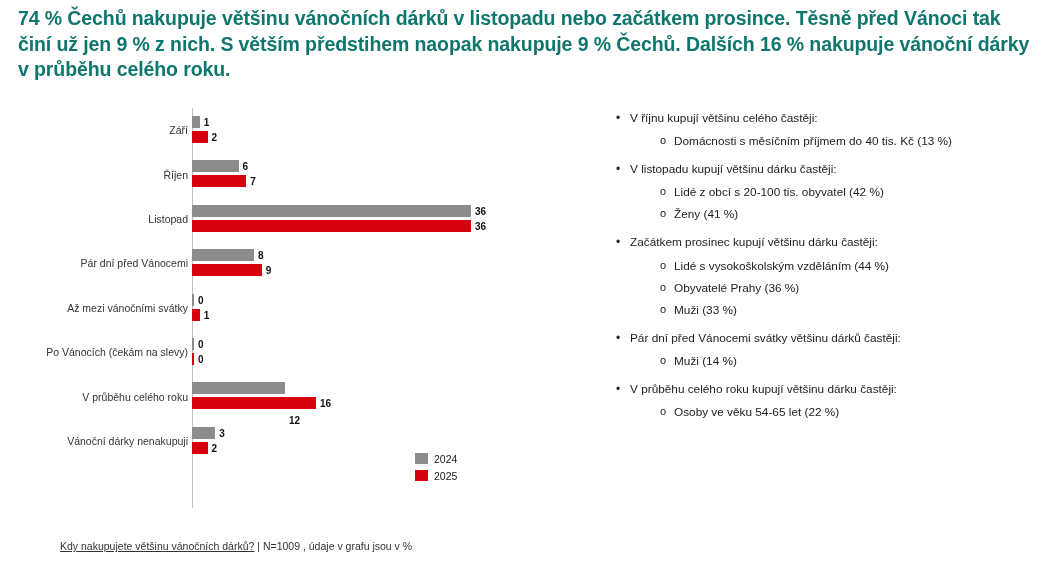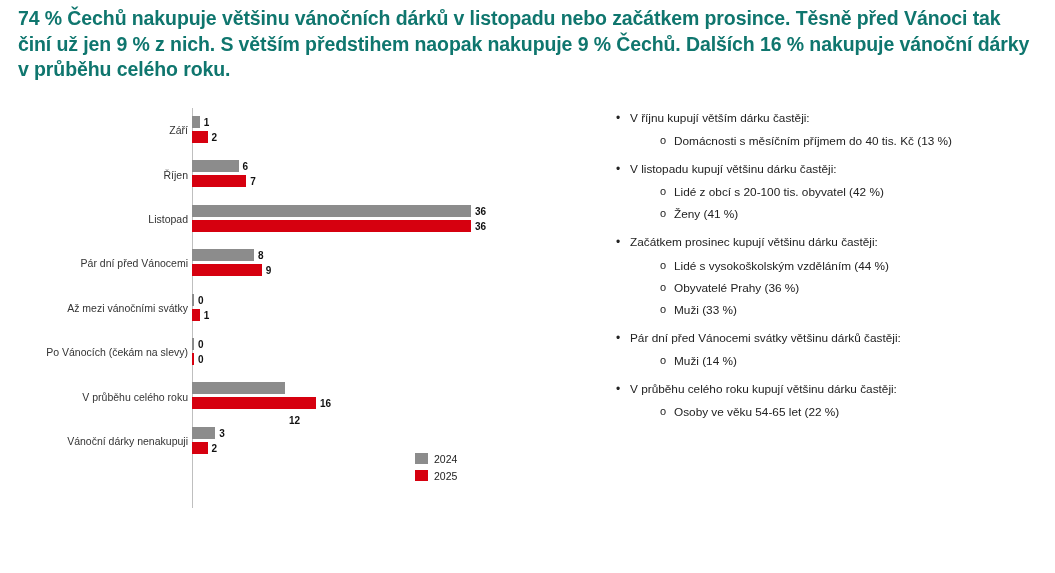--- a/index.html
+++ b/index.html
@@ -226,25 +226,28 @@
     <div class="legend-item">
       <span class="legend-swatch s2024"></span>
       <span>2024</span>
     </div>
     <div class="legend-item">
       <span class="legend-swatch s2025"></span>
       <span>2025</span>
     </div>
   </div>
 
+  <div class="footnote">
+    <u>Kdy nakupujete většinu vánočních dárků?</u><span> | N=1009 ,  údaje v grafu jsou v %</span>
+  </div>
 </div>
 
 <div class="notes" id="notes">
     <div class="note-block">
-      <div class="note-main"><span class="b">•</span><span>V říjnu kupují větším dárku častěji:</span></div>
+      <div class="note-main"><span class="b">•</span><span>V říjnu kupují většinu celého častěji:</span></div>
       <div class="note-sub"><span class="b">o</span><span>Domácnosti s měsíčním příjmem do 40 tis. Kč (13 %)</span></div>
     </div>
     <div class="note-block">
       <div class="note-main"><span class="b">•</span><span>V listopadu kupují většinu dárku častěji:</span></div>
       <div class="note-sub"><span class="b">o</span><span>Lidé z obcí s 20-100 tis. obyvatel (42 %)</span></div>
       <div class="note-sub"><span class="b">o</span><span>Ženy (41 %)</span></div>
     </div>
     <div class="note-block">
       <div class="note-main"><span class="b">•</span><span>Začátkem prosinec kupují většinu dárku častěji:</span></div>
       <div class="note-sub"><span class="b">o</span><span>Lidé s vysokoškolským vzděláním (44 %)</span></div>

